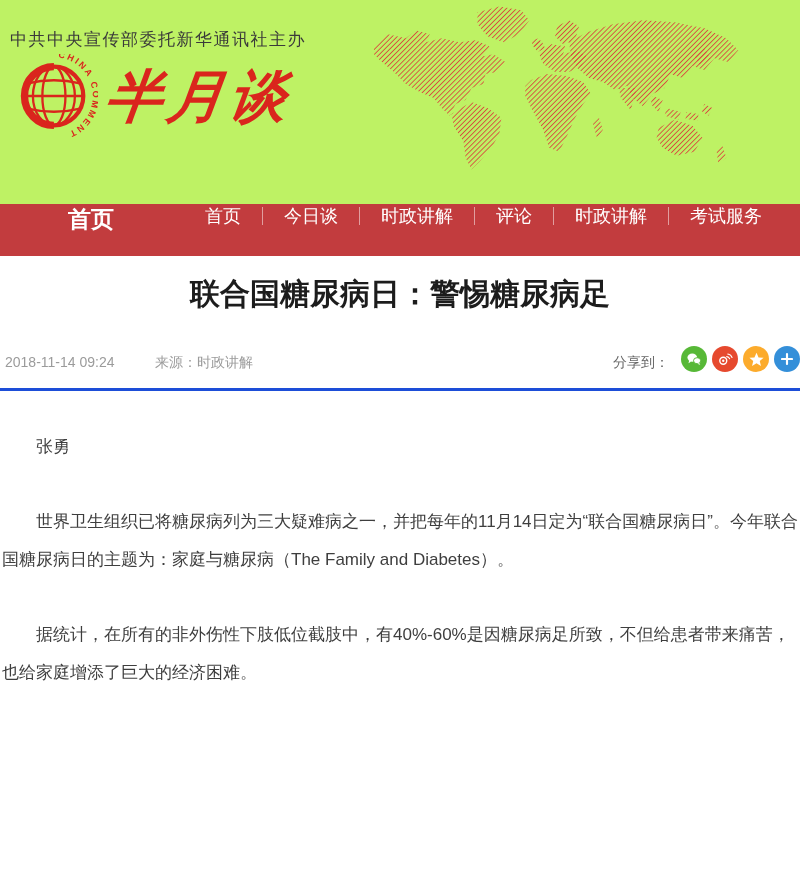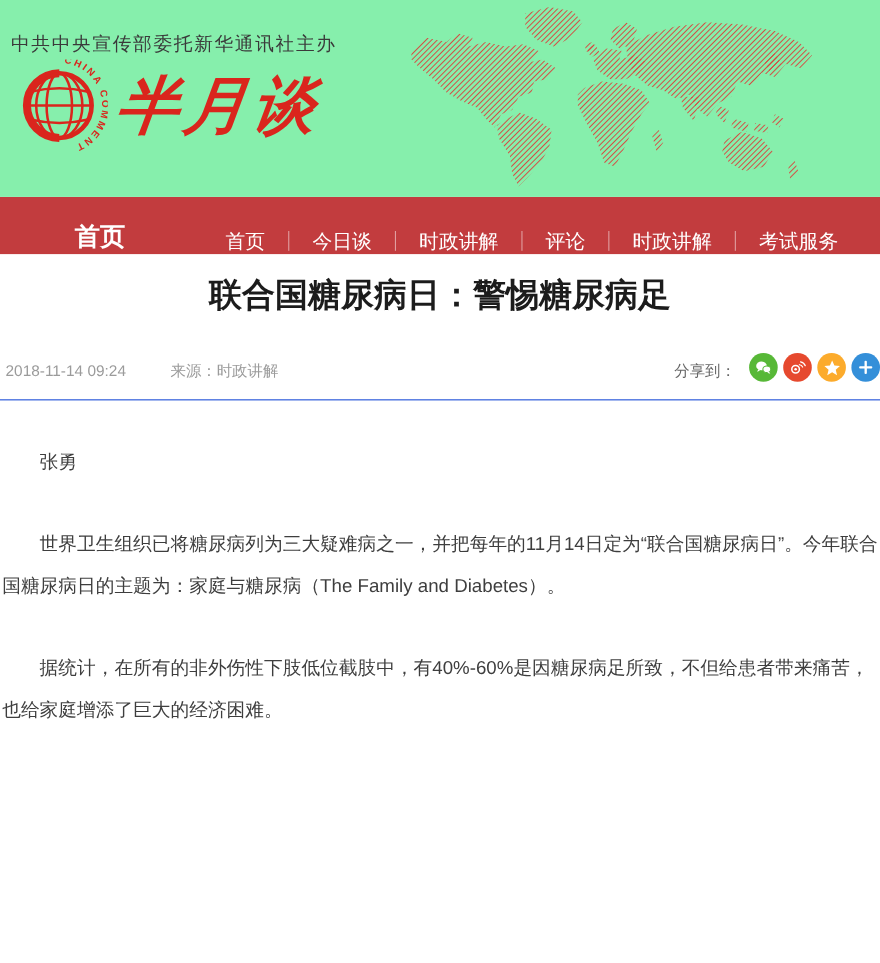--- a/index.html
+++ b/index.html
@@ -1,38 +1,38 @@
 <!DOCTYPE html>
 <html><head>
 <meta charset="utf-8">
 <style>
   html,body{margin:0;padding:0;}
   body{
     width:800px;height:875px;overflow:hidden;background:#fff;position:relative;
     font-family:"Liberation Sans","DejaVu Sans",sans-serif;
   }
   
-  .site-header{position:relative;height:179px;background:#86efac;}
+  .site-header{position:relative;height:204px;background:#bef264;}
   .tagline{position:absolute;left:10px;top:28px;font-size:17px;color:#3a3a3a;letter-spacing:1.5px;z-index:2;}
   .logo{position:absolute;left:14px;top:54px;display:flex;align-items:center;z-index:2;cursor:pointer;}
   .logo-globe{width:84px;height:84px;}
   .logo-text{
     font-size:57px;font-weight:900;font-style:italic;color:#da251d;
     transform:skewX(-7deg);letter-spacing:5px;margin-left:8px;line-height:84px;
   }
   .world-map{position:absolute;right:0;top:0;width:428px;height:175px;z-index:1;}
   
-  .main-nav{height:52px;background:#c23c3e;display:flex;align-items:flex-end;color:#fff;}
+  .main-nav{height:52px;background:#c23c3e;display:flex;align-items:flex-start;color:#fff;}
   .nav-current{font-size:23px;font-weight:bold;margin-left:68px;cursor:pointer;white-space:nowrap;}
   .nav-menu{display:flex;align-items:center;margin-left:70px;font-size:18px;}
   .nav-item{padding:0 21px;cursor:pointer;white-space:nowrap;}
   .nav-sep{width:1px;height:18px;background:rgba(255,255,255,.5);}
   
   .article-title{text-align:center;font-size:30px;font-weight:bold;color:#1c1c1c;margin-top:18px;height:40px;line-height:40px;}
-  .meta-row{position:relative;height:54px;border-bottom:1px solid #1d4ed8;}
+  .meta-row{position:relative;height:54px;border-bottom:3px solid #1d4ed8;}
   .meta-date{position:absolute;left:5px;top:20px;font-size:14px;color:#9b9b9b;}
   .meta-source{position:absolute;left:155px;top:20px;font-size:14px;color:#9b9b9b;}
   .share{position:absolute;right:0;top:12px;display:flex;align-items:flex-end;}
   .share-label{font-size:14px;color:#666;margin-right:7px;}
   .share-btn{width:26px;height:26px;border-radius:50%;margin-left:5px;display:flex;align-items:center;justify-content:center;cursor:pointer;border:none;padding:0;}
   .share-btn svg{display:block;}
   
   .article-body{padding:0 2px;}
   .article-body p{font-size:17px;line-height:38px;color:#3e3e3e;text-indent:2em;margin:37px 0;}
 </style>

